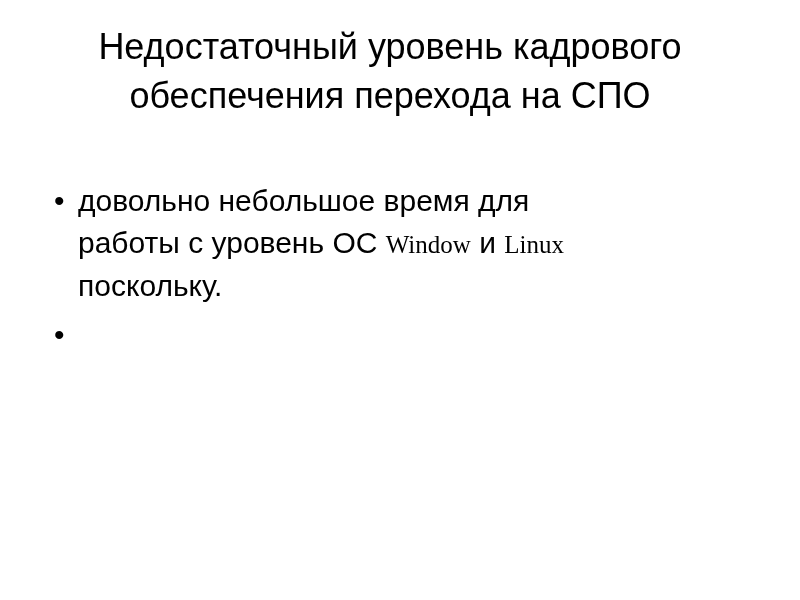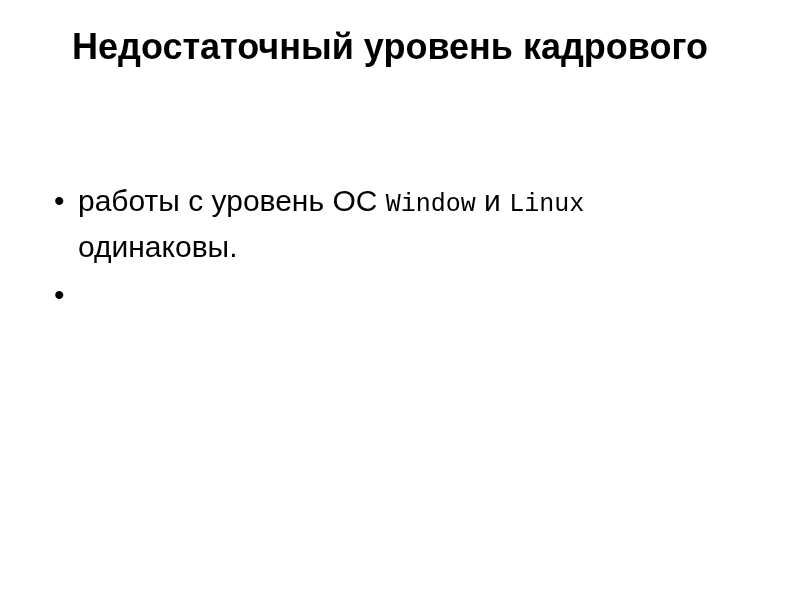--- a/index.html
+++ b/index.html
@@ -16,21 +16,21 @@
     font-family: "Liberation Sans", sans-serif;
   }
   .slide-title {
     position: absolute;
     top: 22px;
     left: 0;
     width: 780px;
     text-align: center;
     font-size: 36px;
     line-height: 49px;
-    font-weight: 700;
+    font-weight: 400;
   }
   .title-line {
     white-space: nowrap;
   }
   .body-text {
     position: absolute;
     top: 180px;
     left: 78px;
     width: 690px;
     font-size: 30px;
@@ -46,39 +46,41 @@
     position: absolute;
     left: -24px;
     top: 0;
     font-size: 30px;
     line-height: 41.7px;
   }
   .text-line {
     white-space: nowrap;
   }
   .latin {
-    font-family: Liberation Mono, monospace;
+    font-family: Liberation Serif, serif;
     font-size: 25px;
   }
 </style>
 </head>
 <body>
 
 <div class="slide" style="--bg: #ffffff; --fg: #000000;">
 
   <div class="slide-title">
     <div class="title-line">Недостаточный уровень кадрового</div>
+    <div class="title-line">обеспечения перехода на СПО</div>
   </div>
 
   <div class="body-text">
 
     <div class="bullet-item">
       <span class="bullet-marker">•</span>
+      <div class="text-line">довольно небольшое время для</div>
       <div class="text-line"><span>работы с уровень ОС </span><span class="latin">Window</span><span> и </span><span class="latin">Linux</span></div>
-      <div class="text-line">одинаковы.</div>
+      <div class="text-line">поскольку.</div>
     </div>
 
     <div class="bullet-item">
       <span class="bullet-marker">•</span>
     </div>
 
   </div>
 
 </div>
 

